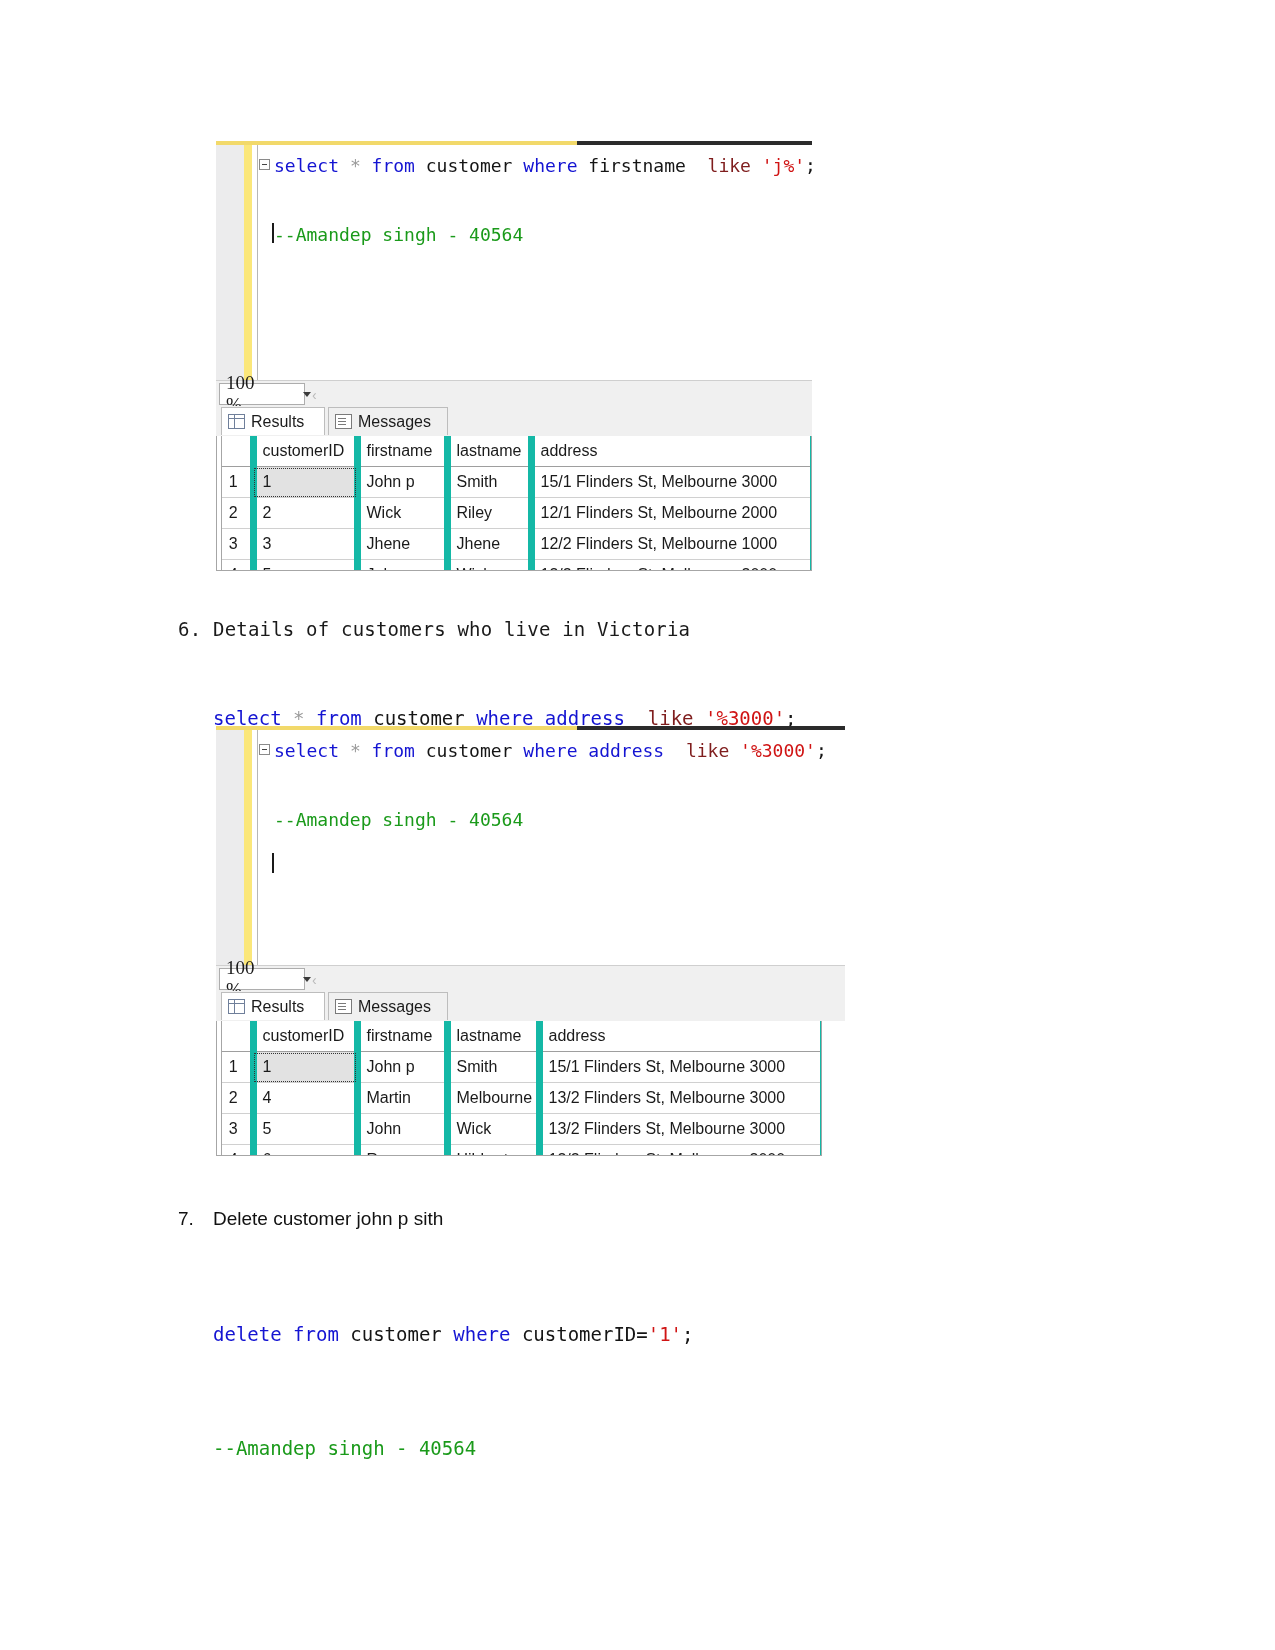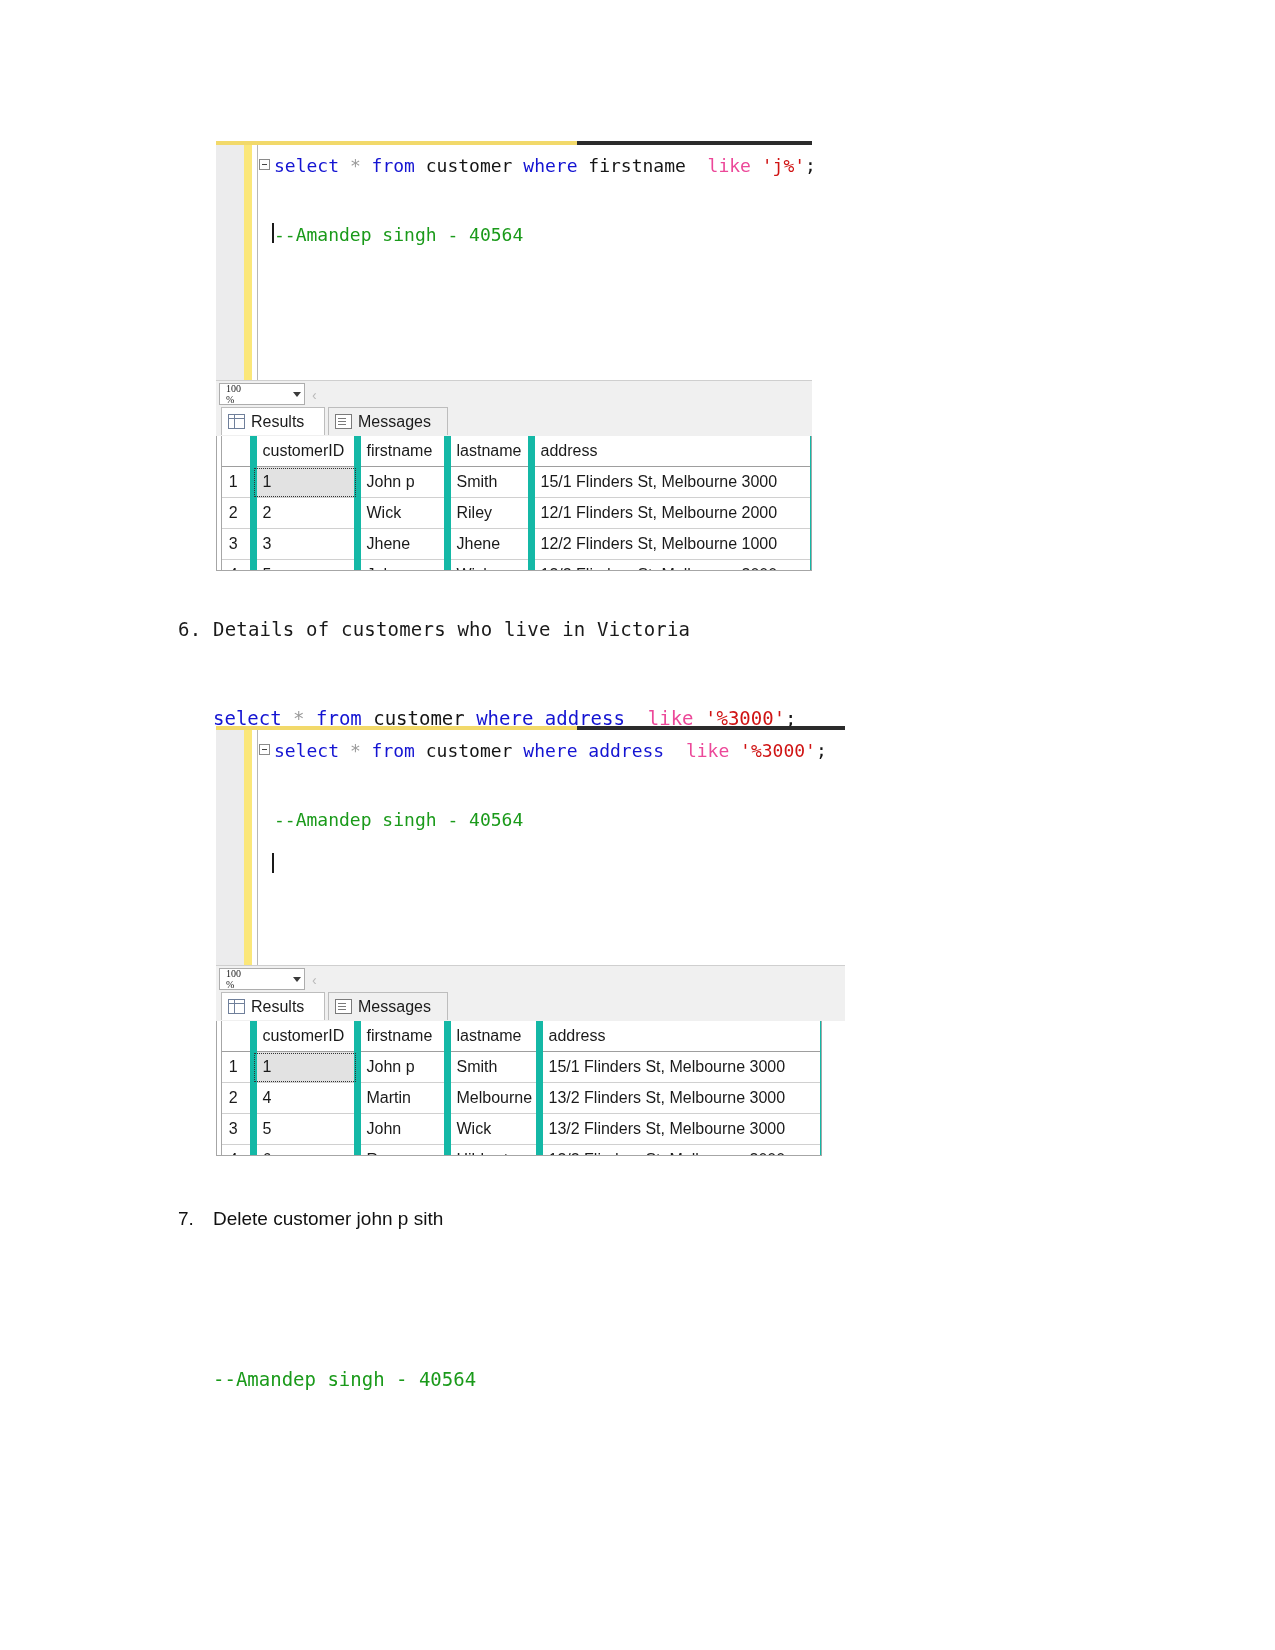--- a/index.html
+++ b/index.html
@@ -37,21 +37,21 @@
   .sql-block {
     position: absolute;
     font-family: "DejaVu Sans Mono", monospace;
     font-size: 19px;
     line-height: 23px;
     white-space: pre;
   }
   .kw       { color: #1414d2; }
   .star     { color: #9a9a9a; }
   .plain    { color: #151515; margin-top: 32px; }
-  .likekw   { color: #ec4899; }
+  .likekw   { color: #7f1d1d; }
   .str      { color: #d01414; }
   .comment  { color: #1a9a1a; margin-top: 45px; }
   .semi     { color: #151515; }
 
   
   .ssms {
     position: absolute;
     background: #ffffff;
     box-sizing: border-box;
   }
@@ -126,21 +126,21 @@
   }
   .zoom-box {
     position: absolute;
     background: #ffffff;
     border: 1px solid #adadad;
     box-sizing: border-box;
     display: flex;
     align-items: center;
     justify-content: space-between;
     padding: 0 3px 0 6px;
-    font-size: 10px;
+    font-size: 19px;
     font-family: "Liberation Serif", serif;
     color: #1a1a1a;
     gap: 42px;
   }
   .zoom-caret {
     width: 0; height: 0;
     border-left: 4px solid transparent;
     border-right: 4px solid transparent;
     border-top: 5px solid #3a3a3a;
     margin-left: 6px;
@@ -436,14 +436,15 @@
         </tr>
       </tbody>
     </table>
   </div>
 </div>
 
 <div class="doc-item-prop" style="left:178px; top:1208px;">7.</div>
 <div class="doc-item-prop" style="left:213px; top:1208px;">Delete customer john p sith</div>
 
 <div class="sql-block" style="left:213px; top:1277px;">
+  <div id="doc-code-1"><span class="kw">delete</span><span class="plain"> </span><span class="kw">from</span><span class="plain"> customer </span><span class="kw">where</span><span class="plain"> customerID=</span><span class="str">'1'</span><span class="semi">;</span></div>
   <div class="comment">--Amandep singh - 40564</div>
 </div>
 
 </body></html>

